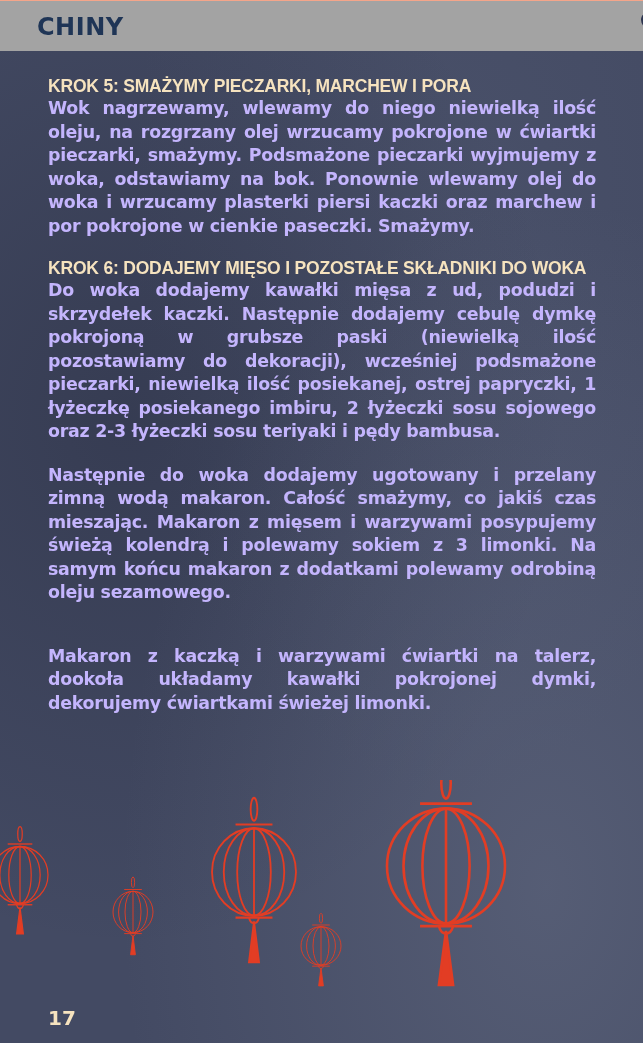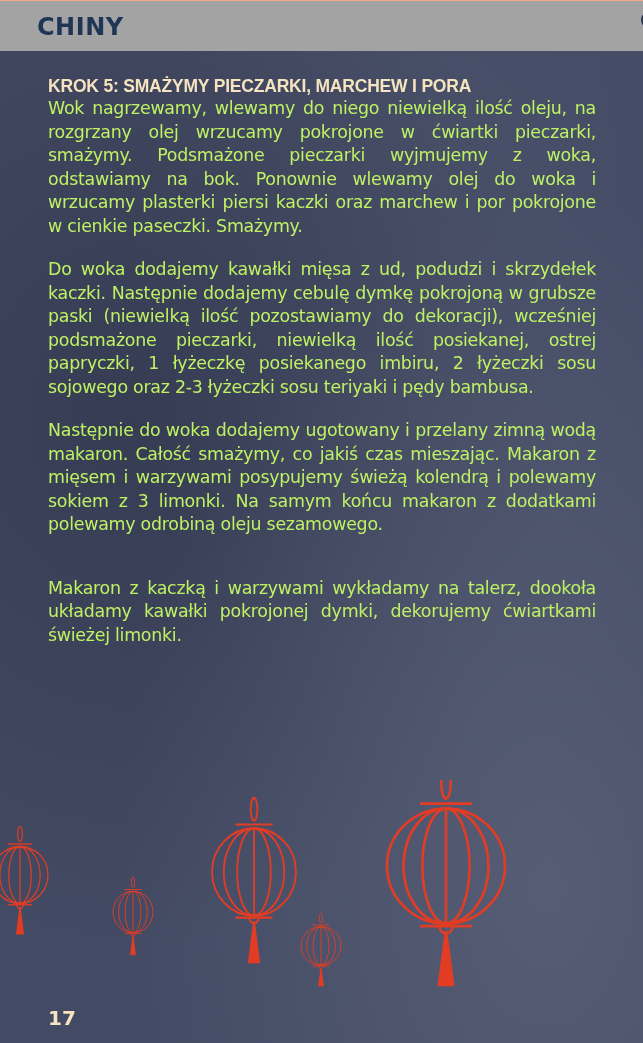--- a/index.html
+++ b/index.html
@@ -22,23 +22,24 @@
     font-size:24px; color:#1f3556; letter-spacing:0.5px;
   }
   .knot { position:absolute; right:0; top:0; width:52px; height:52px; }
   .content { position:absolute; left:48px; top:76px; width:548px; }
   .step { margin-bottom:20px; }
   .step-title {
     color:#f6e3bf; font-family:Liberation Sans, sans-serif; font-weight:bold;
     font-size:17.5px; line-height:21px; letter-spacing:-0.2px;
   }
   .step-body {
-    color:#bef264; font-family:"DejaVu Sans", sans-serif;
+    color:#c4b5fd; font-family:"DejaVu Sans", sans-serif;
     font-size:17.4px; line-height:23.5px; text-align:justify;
     letter-spacing:-0.25px;
+    font-weight:bold;
   }
   .step.s8 { margin-top:40px; }
   .lanterns { position:absolute; left:0; top:780px; width:643px; height:220px; }
   .page-number {
     position:absolute; left:48px; top:1006px;
     color:#f6e3bf; font-family:"DejaVu Sans", sans-serif; font-weight:bold; font-size:20px;
   }
 </style>
 </head>
 <body>
@@ -59,27 +60,28 @@
     </g>
   </svg>
 </div>
 
 <div class="content">
   <div class="step s5">
     <div class="step-title">KROK 5: SMAŻYMY PIECZARKI, MARCHEW I PORA</div>
     <div class="step-body">Wok nagrzewamy, wlewamy do niego niewielką ilość oleju, na rozgrzany olej wrzucamy pokrojone w ćwiartki pieczarki, smażymy. Podsmażone pieczarki wyjmujemy z woka, odstawiamy na bok. Ponownie wlewamy olej do woka i wrzucamy plasterki piersi kaczki oraz marchew i por pokrojone w cienkie paseczki. Smażymy.</div>
   </div>
   <div class="step s6">
+    <div class="step-title">KROK 6: DODAJEMY MIĘSO I POZOSTAŁE SKŁADNIKI DO WOKA</div>
     <div class="step-body">Do woka dodajemy kawałki mięsa z ud, podudzi i skrzydełek kaczki. Następnie dodajemy cebulę dymkę pokrojoną w grubsze paski (niewielką ilość pozostawiamy do dekoracji), wcześniej podsmażone pieczarki, niewielką ilość posiekanej, ostrej papryczki, 1 łyżeczkę posiekanego imbiru, 2 łyżeczki sosu sojowego oraz 2-3 łyżeczki sosu teriyaki i pędy bambusa.</div>
   </div>
   <div class="step s7">
     <div class="step-body">Następnie do woka dodajemy ugotowany i przelany zimną wodą makaron. Całość smażymy, co jakiś czas mieszając. Makaron z mięsem i warzywami posypujemy świeżą kolendrą i polewamy sokiem z 3 limonki. Na samym końcu makaron z dodatkami polewamy odrobiną oleju sezamowego.</div>
   </div>
   <div class="step s8">
-    <div class="step-body">Makaron z kaczką i warzywami wykładamy na talerz, dookoła układamy kawałki pokrojonej dymki, dekorujemy ćwiartkami świeżej limonki.</div>
+    <div class="step-body">Makaron z kaczką i warzywami ćwiartki na talerz, dookoła układamy kawałki pokrojonej dymki, dekorujemy ćwiartkami świeżej limonki.</div>
   </div>
 </div>
 
 <svg class="lanterns" viewBox="0 780 643 220">
   <defs>
     <g id="lantern">
 
       <ellipse cx="0" cy="-66" rx="4" ry="12"></ellipse>
       <path d="M-22 -50 L22 -50"></path>
       <ellipse cx="0" cy="0" rx="50" ry="46"></ellipse>

